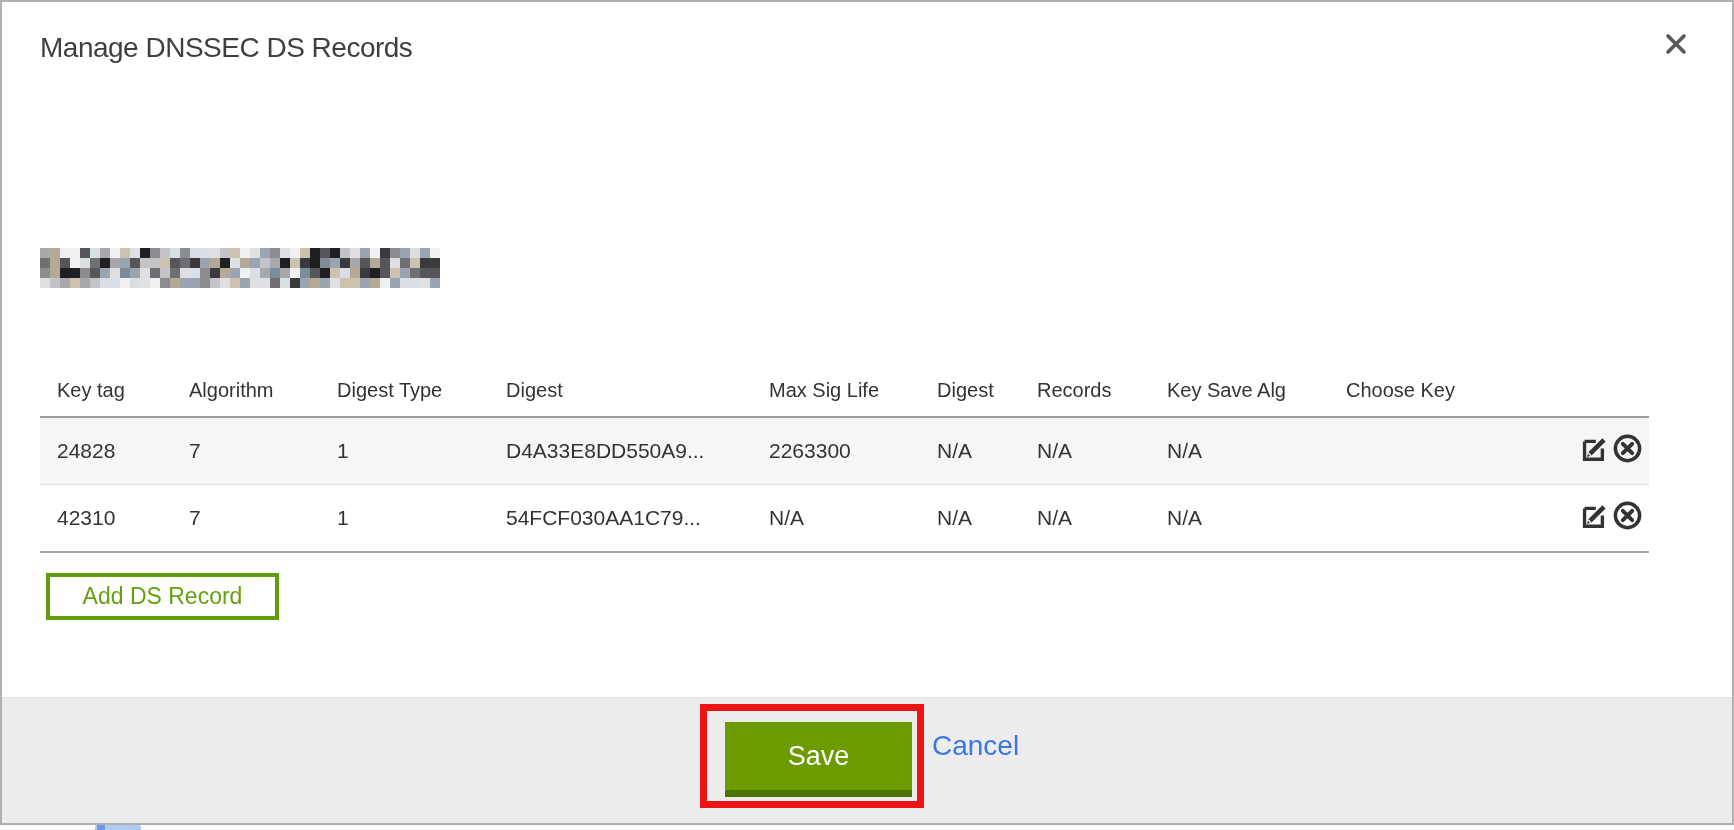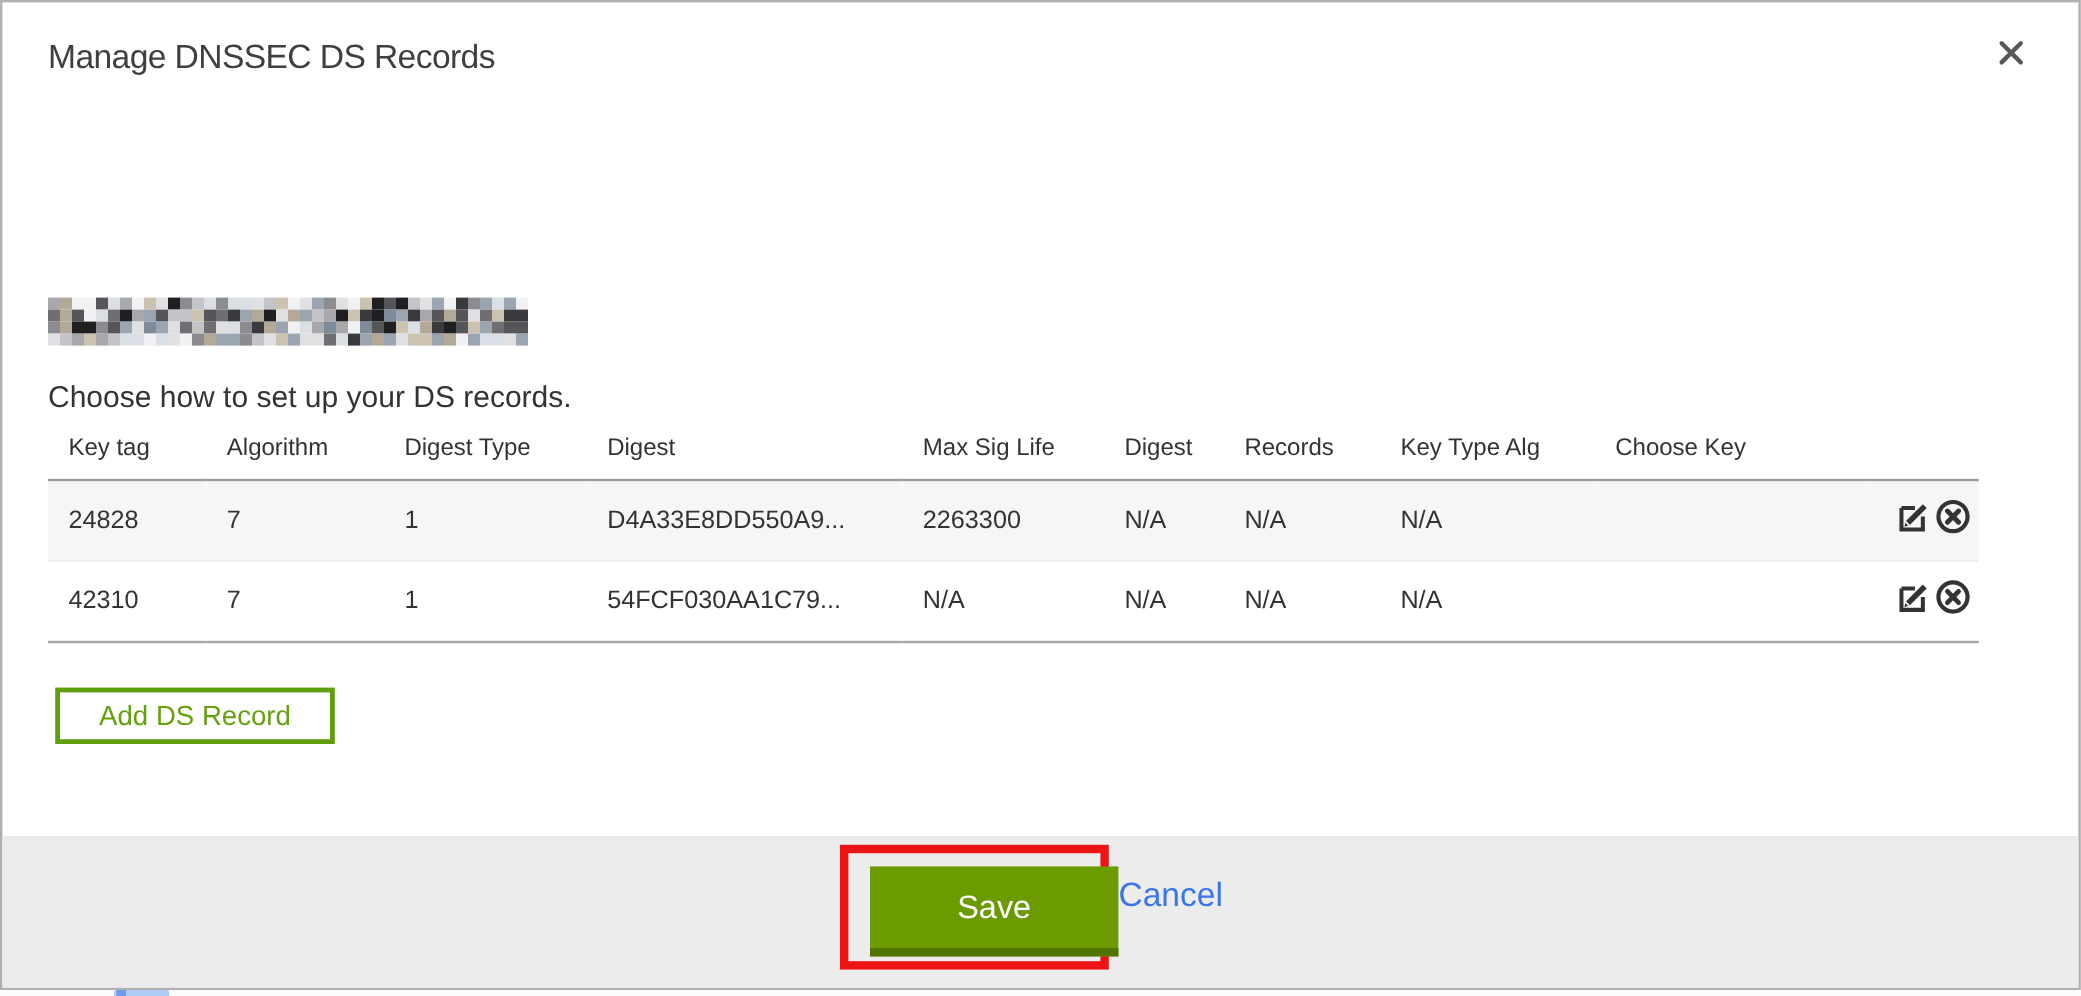--- a/index.html
+++ b/index.html
@@ -13,21 +13,21 @@
     cursor:pointer; display:flex; align-items:center; justify-content:center; }
 
   .title { position:absolute; left:38px; top:30px; font-size:28px; font-weight:300;
     letter-spacing:-0.5px; color:#3f3f3f; white-space:nowrap; }
 
   .domain-mosaic { position:absolute; left:38px; top:246px; display:grid; line-height:0; }
   .domain-mosaic span { display:block; }
 
   .instruction { position:absolute; left:38px; top:315px; font-size:25px; color:#333; }
 
-  .ds-table { position:absolute; left:38px; top:346px; width:1609px;
+  .ds-table { position:absolute; left:38px; top:363px; width:1609px;
     border-collapse:collapse; table-layout:fixed; }
   .ds-table th { font-size:20px; font-weight:400; color:#333; text-align:left;
     padding:14px 4px 14px 17px; white-space:nowrap; border-bottom:2px solid #9b9b9b; }
   .ds-table td { font-size:21px; color:#333; text-align:left;
     padding:0 4px 0 17px; height:67px; white-space:nowrap; overflow:hidden; }
   .ds-table tbody tr:nth-child(1) { background:#f6f6f6; }
   .ds-table tbody tr:nth-child(1) td { border-bottom:1px solid #e2e2e2; }
   .ds-table tbody tr:nth-child(2) td { border-bottom:2px solid #a5a5a5; height:68px; }
   .actions-cell { text-align:right !important; padding-right:6px !important; }
   .action-icon { display:inline-block; vertical-align:middle; cursor:pointer; }
@@ -36,21 +36,21 @@
   .add-btn { position:absolute; left:44px; top:571px; width:233px; height:47px;
     background:#fff; border:4px solid #5f9e0c; color:#64a10c; font-size:23px;
     font-family:"Liberation Sans", sans-serif; cursor:pointer; }
 
   .footer { position:absolute; left:0; right:0; bottom:0; height:126px;
     background:#ececec; border-top:1px solid #e3e3e3; }
 
   .red-box { position:absolute; left:698px; top:6px; width:224px; height:104px;
     border:7px solid #ec1414; }
 
-  .save-btn { position:absolute; left:18px; top:11px; width:207px; height:75px;
+  .save-btn { position:absolute; left:18px; top:11px; width:187px; height:75px;
     background:#6c9b00; border:none; border-bottom:7px solid #4f7500; color:#fff;
     font-size:27px; font-family:"Liberation Sans", sans-serif; cursor:pointer; }
 
   .cancel-link { position:absolute; left:930px; top:32px; font-size:28px;
     color:#3a76e8; text-decoration:none; cursor:pointer; }
 
   .under-strip { position:absolute; left:0; top:825px; width:1734px; height:5px;
     background:#fbfbfc; }
   .under-blob { position:absolute; left:95px; top:0; width:46px; height:5px;
     background:#aecbf5; border-radius:2px 2px 0 0; }
@@ -226,21 +226,20 @@
       <span style="width: 10px; height: 10px; background: rgb(154, 165, 177);"></span>
       <span style="width: 10px; height: 10px; background: rgb(180, 169, 150);"></span>
       <span style="width: 10px; height: 10px; background: rgb(241, 241, 243);"></span>
       <span style="width: 10px; height: 10px; background: rgb(154, 165, 177);"></span>
       <span style="width: 10px; height: 10px; background: rgb(218, 223, 230);"></span>
       <span style="width: 10px; height: 10px; background: rgb(218, 223, 230);"></span>
       <span style="width: 10px; height: 10px; background: rgb(224, 224, 227);"></span>
       <span style="width: 10px; height: 10px; background: rgb(154, 165, 177);"></span>
     </div>
 
-  <p class="instruction">Choose how to set up your DS records.</p>
 
   <table class="ds-table">
     <colgroup>
       <col style="width:132px">
         <col style="width:148px">
         <col style="width:169px">
       <col style="width:263px">
         <col style="width:168px">
         <col style="width:100px">
       <col style="width:130px">
@@ -250,21 +249,21 @@
     </colgroup>
     <thead>
       <tr>
         <th>Key tag</th>
         <th>Algorithm</th>
         <th>Digest Type</th>
         <th>Digest</th>
         <th>Max Sig Life</th>
         <th>Digest</th>
         <th>Records</th>
-        <th>Key Type Alg</th>
+        <th>Key Save Alg</th>
         <th>Choose Key</th>
         <th></th>
       </tr>
     </thead>
     <tbody>
       <tr>
         <td>24828</td>
         <td>7</td>
         <td>1</td>
         <td>D4A33E8DD550A9...</td>

